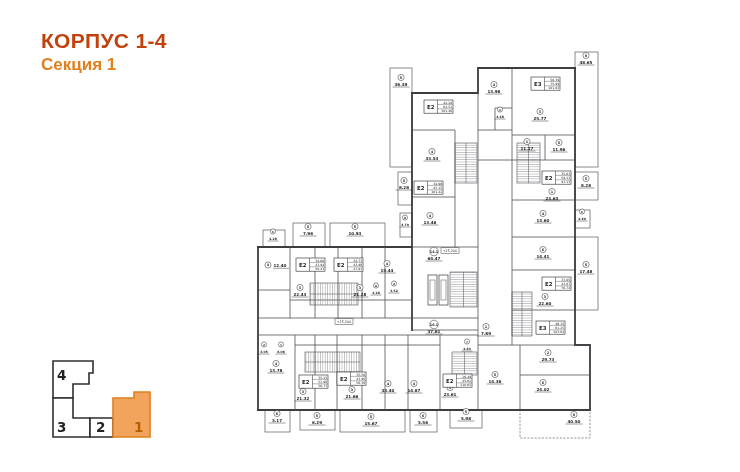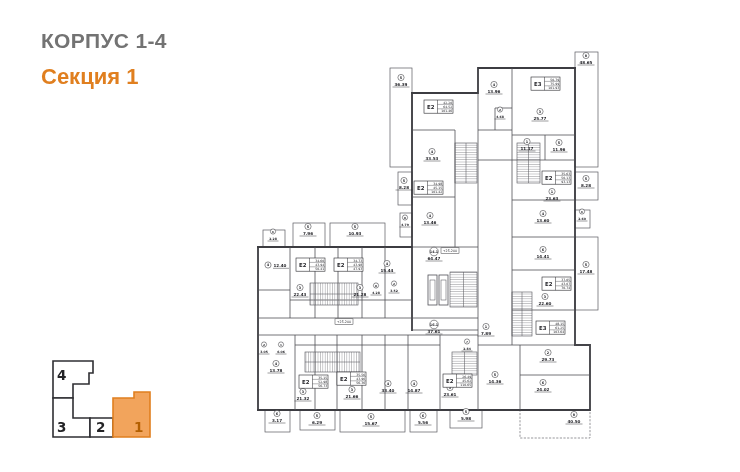--- a/index.html
+++ b/index.html
@@ -1,20 +1,20 @@
 <!DOCTYPE html>
 <html><head>
 <meta charset="utf-8">
 <style>
   html,body{margin:0;padding:0;}
   body{width:740px;height:472px;background:#ffffff;position:relative;overflow:hidden;
        font-family:"Liberation Sans","DejaVu Sans",sans-serif;}
   .title-block{position:absolute;left:41px;top:30px;line-height:1.05;}
-  .title-line1{color:#737373;font-size:21px;font-weight:700;letter-spacing:.3px;}
-  .title-line2{color:#e07f1f;font-size:22px;font-weight:700;margin-top:13px;}
+  .title-line1{color:#c2410c;font-size:21px;font-weight:700;letter-spacing:.3px;}
+  .title-line2{color:#e07f1f;font-size:17px;font-weight:700;margin-top:4px;}
   .title-line3{color:#14142e;font-size:13.5px;font-weight:700;margin-top:5px;}
   svg{position:absolute;}
   #keyplan{left:48px;top:356px;}
   #floorplan{left:250px;top:46px;}
   svg text{font-family:"DejaVu Sans","Liberation Sans",sans-serif;fill:#26262b;}
   .kp-num{font-size:13.5px;font-weight:700;fill:#232326;}
   .kp-num-active{fill:#b35f00;}
   .wall-thick{stroke:#3c3c41;stroke-width:1.8;fill:none;stroke-linecap:square;}
   .wall-thin{stroke:#515157;stroke-width:0.8;fill:none;}
   .wall-hair{stroke:#5a5a60;stroke-width:0.55;fill:none;}

